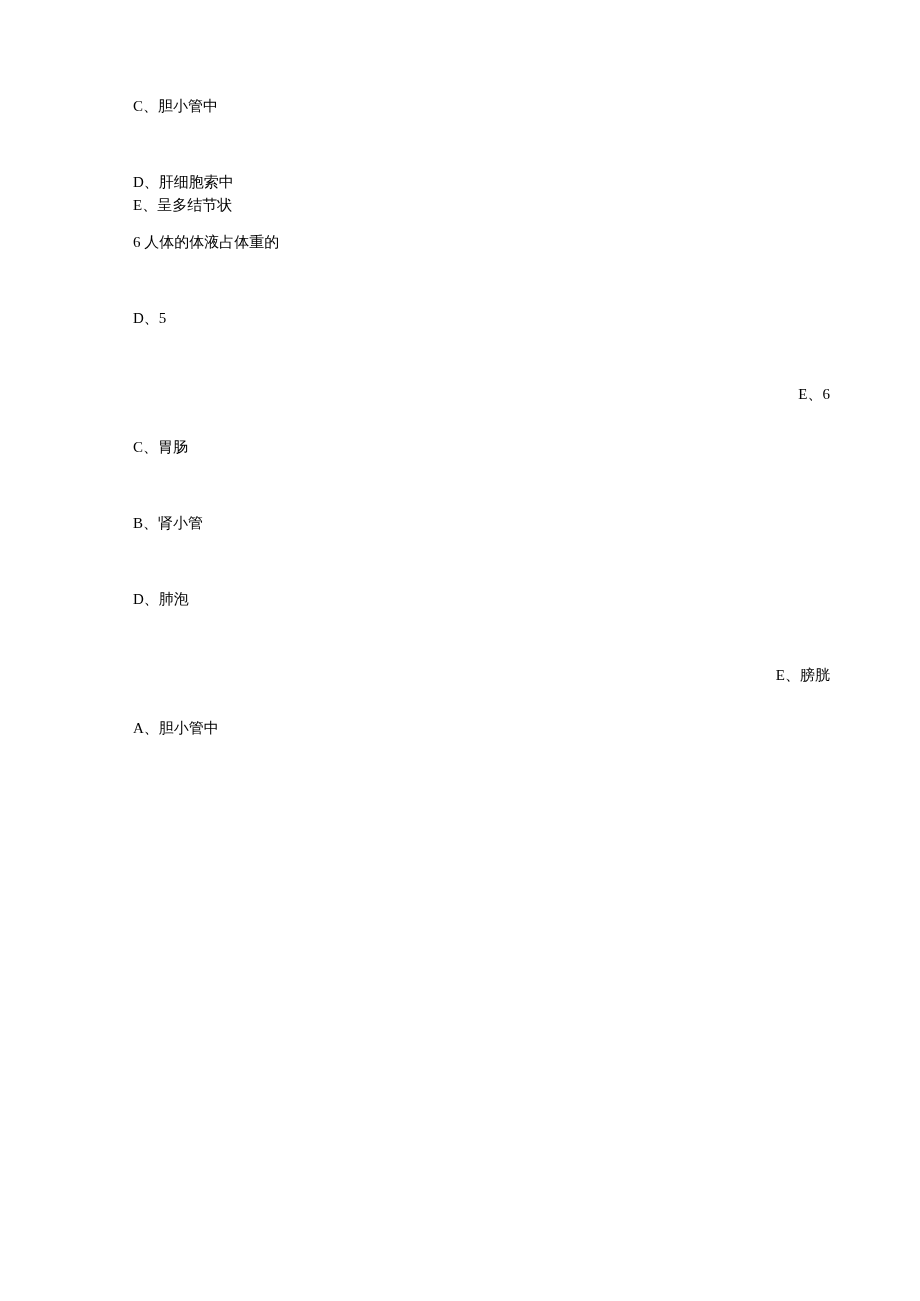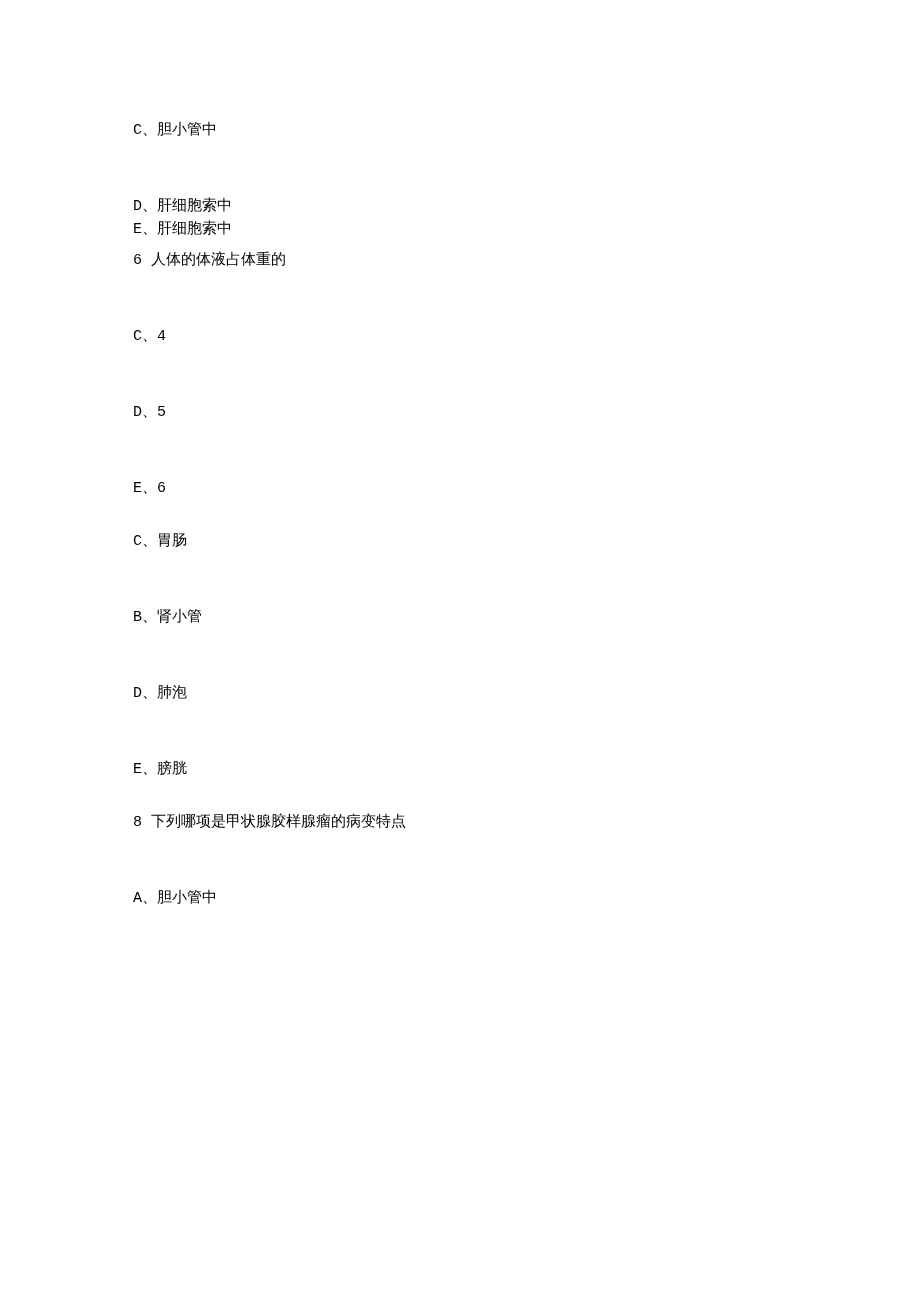--- a/index.html
+++ b/index.html
@@ -5,66 +5,65 @@
   html, body {
     margin: 0;
     padding: 0;
     background: #ffffff;
     width: 920px;
   }
   .page {
     width: 830px;
     min-height: 1301px;
     padding-left: 133px;
-    padding-top: 120px;
+    padding-top: 96px;
     box-sizing: border-box;
-    font-family: Liberation Mono, monospace;
+    font-family: Liberation Serif, serif;
     font-size: 15px;
     color: #000000;
     line-height: 1.4;
   }
   .block {
     margin-bottom: 55px;
   }
   .tight-group .line {
     margin-bottom: 2px;
   }
   .line {
     white-space: pre;
   }
   .q-line {
     margin-bottom: 55px;
   }
   .q-line-short {
     margin-bottom: 32px;
+    text-align: right;
   }
 </style>
 </head>
 <body>
 
 <div class="page">
 
   <div class="block">
     <span class="line">C、胆小管中</span>
   </div>
 
-  <div class="tight-group" style="margin-bottom:10px;">
+  <div class="tight-group" style="margin-bottom:16px;">
     <div class="line">D、肝细胞索中</div>
-    <div class="line">E、肝细胞索中</div>
+    <div class="line">E、呈多结节状</div>
   </div>
 
   <div class="q-line">6 人体的体液占体重的</div>
 
-  <div class="q-line">C、4</div>
   <div class="q-line">D、5</div>
   <div class="q-line-short">E、6</div>
 
 
   <div class="q-line">C、胃肠</div>
   <div class="q-line">B、肾小管</div>
   <div class="q-line">D、肺泡</div>
   <div class="q-line-short">E、膀胱</div>
 
-  <div class="q-line">8 下列哪项是甲状腺胶样腺瘤的病变特点</div>
 
   <div class="line">A、胆小管中</div>
 
 </div>
 
 </body></html>

